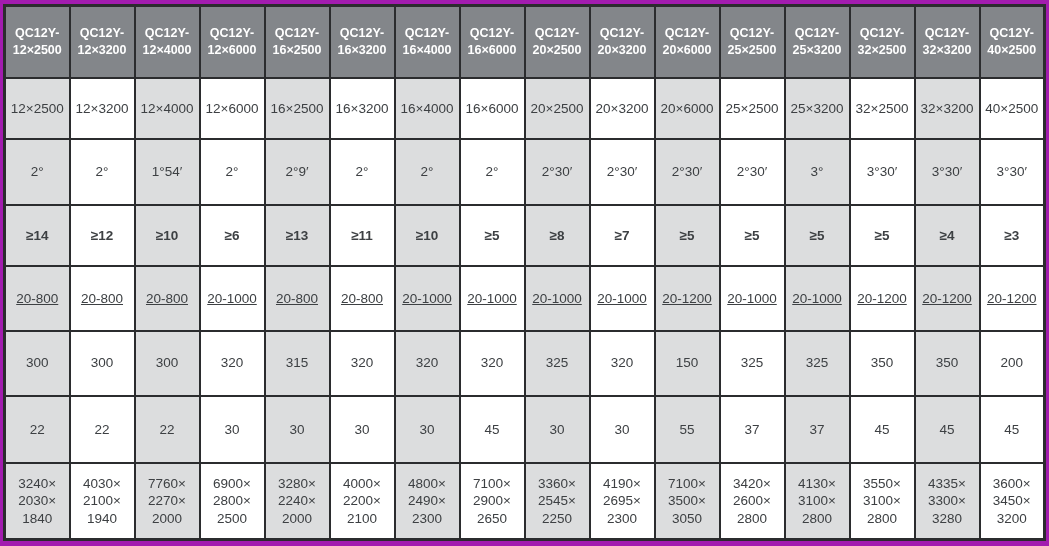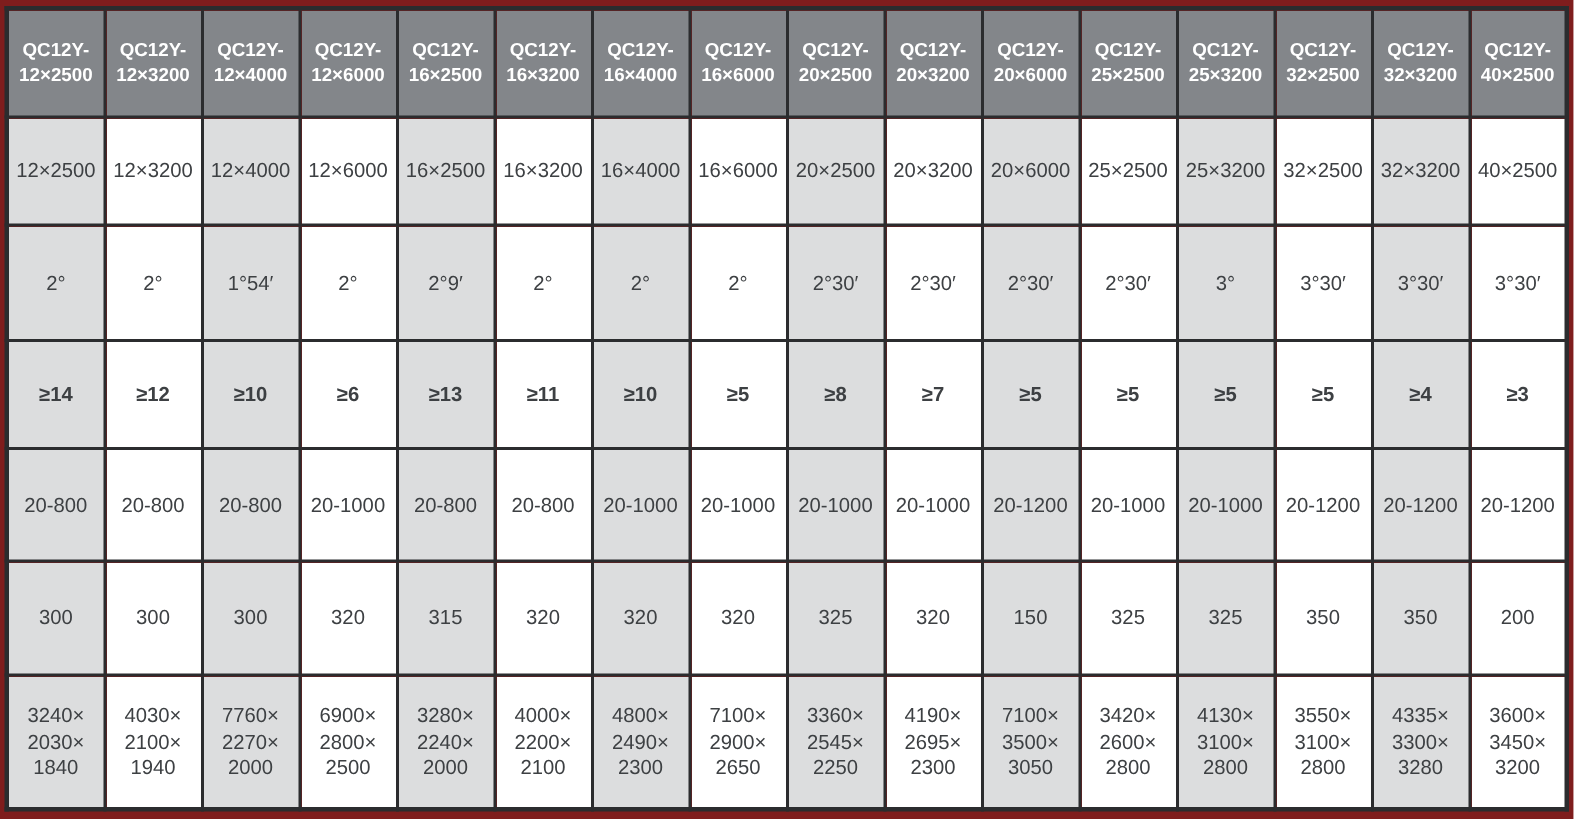--- a/index.html
+++ b/index.html
@@ -1,17 +1,17 @@
 <!DOCTYPE html>
 <html><head>
 <meta charset="utf-8">
 <style>
   html,body{margin:0;padding:0;background:#ffffff;}
   .page{
-    width:1049px;height:546px;background:#7f1d1d;
+    width:1049px;height:546px;background:#a21caf;
     box-sizing:border-box;overflow:hidden;position:relative;
     font-family:"Liberation Sans","DejaVu Sans",sans-serif;
   }
   table.spec{
     border-collapse:collapse;table-layout:fixed;
     width:1043px;height:537px;
     margin:4px 3px 3px 3px;
     border:3px solid #2b2c2e;
   }
   table.spec th, table.spec td{
@@ -33,21 +33,21 @@
     background:#ffffff;
     color:#3d4043;
     font-size:13.5px;
     font-weight:400;
     line-height:1.3;
   }
   table.spec td.shade{background:#dcddde;}
   tr.r-size td{height:58px;}
   tr.r-angle td{height:62px;}
   tr.r-min td{height:58px;font-weight:bold;}
-  tr.r-range td{height:61px;}
+  tr.r-range td{height:61px;text-decoration:underline;}
   tr.r-throat td{height:61px;}
   tr.r-power td{height:64px;}
   tr.r-dims td{height:72px;margin-left:20px;}
 </style>
 </head>
 <body>
 
 <div class="page">
   <table class="spec">
     <colgroup>
@@ -187,20 +187,38 @@
         <td class="shade">320</td>
         <td>320</td>
         <td class="shade">325</td>
         <td>320</td>
         <td class="shade">150</td>
         <td>325</td>
         <td class="shade">325</td>
         <td>350</td>
         <td class="shade">350</td>
         <td>200</td>
+      </tr>
+      <tr class="r-power">
+        <td class="shade">22</td>
+        <td>22</td>
+        <td class="shade">22</td>
+        <td>30</td>
+        <td class="shade">30</td>
+        <td>30</td>
+        <td class="shade">30</td>
+        <td>45</td>
+        <td class="shade">30</td>
+        <td>30</td>
+        <td class="shade">55</td>
+        <td>37</td>
+        <td class="shade">37</td>
+        <td>45</td>
+        <td class="shade">45</td>
+        <td>45</td>
       </tr>
       <tr class="r-dims">
         <td class="shade">3240×
 2030×
 1840</td>
         <td>4030×
 2100×
 1940</td>
         <td class="shade">7760×
 2270×

